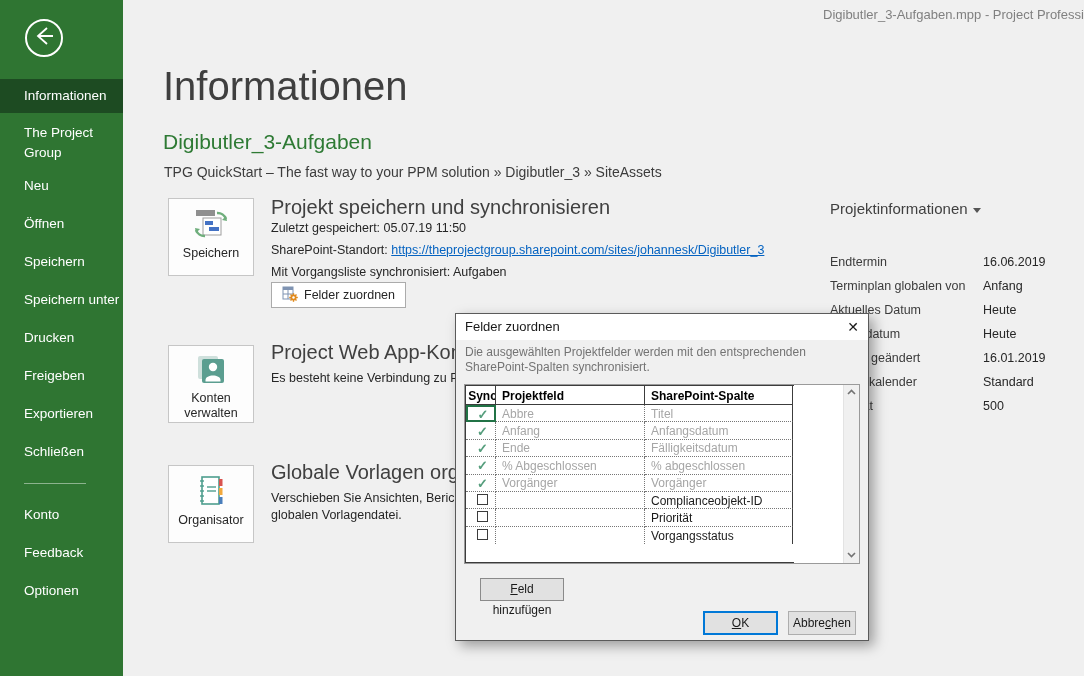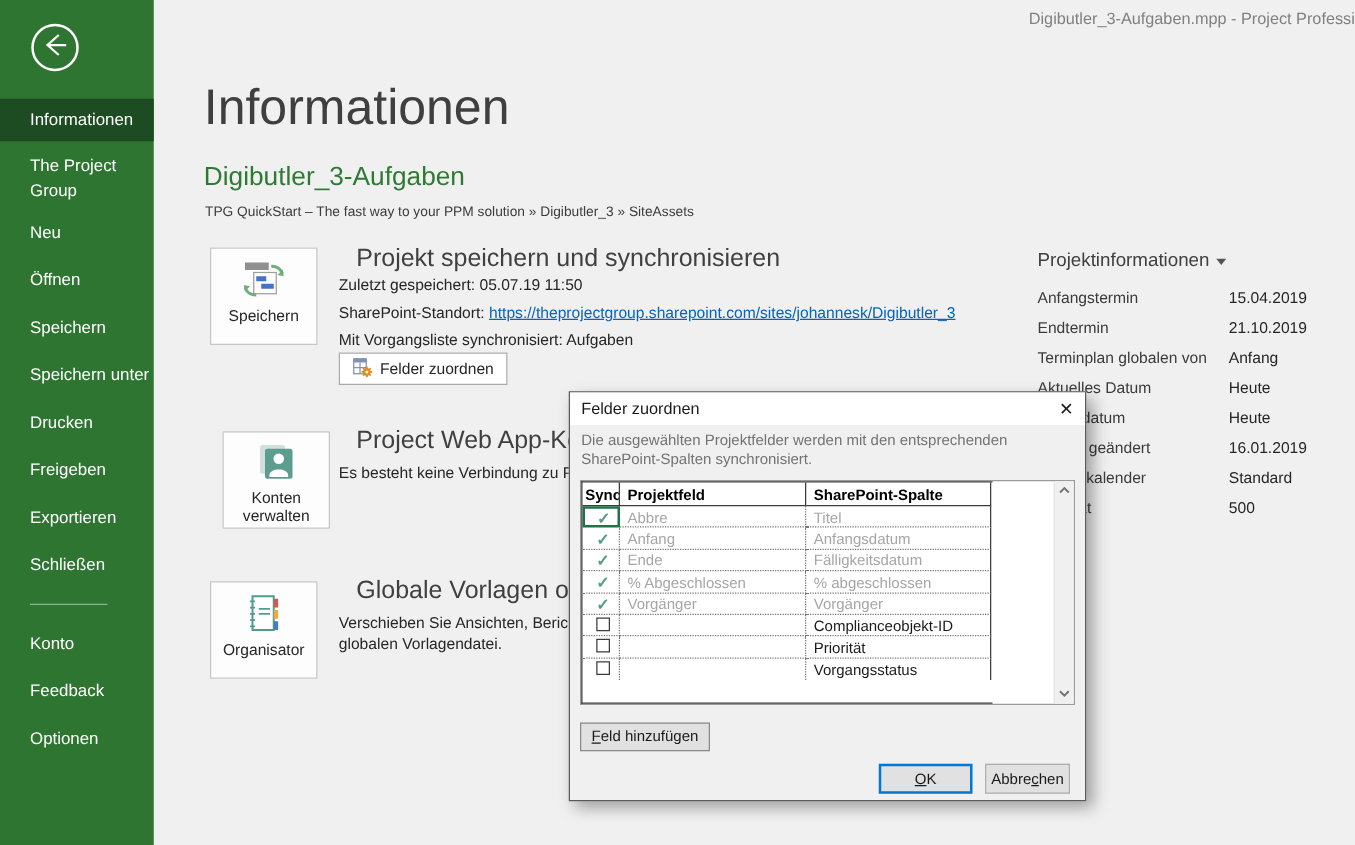--- a/index.html
+++ b/index.html
@@ -14,27 +14,27 @@
   .back-btn{position:absolute;left:25px;top:19px;width:38px;height:38px;border:2px solid #fff;border-radius:50%;box-sizing:border-box;display:flex;align-items:center;justify-content:center;cursor:pointer;}
   .nav{position:absolute;top:79px;left:0;width:123px;}
   .nav-item{padding-left:24px;font-size:13.5px;height:38px;line-height:38px;white-space:nowrap;cursor:pointer;}
   .nav-item.selected{background:#1d4b22;height:34px;line-height:34px;}
   .nav-item.two-line{height:44px;line-height:20px;padding-top:10px;white-space:normal;width:85px;}
   .nav-divider{margin:12px 0 12px 24px;width:62px;border-top:1px solid rgba(255,255,255,.45);height:0;}
 
   
   .h1{position:absolute;left:163px;top:64px;font-size:40px;font-weight:300;color:#3f3f3f;}
   .proj-title{position:absolute;left:163px;top:130px;font-size:21px;color:#2e7a34;}
-  .breadcrumb{position:absolute;left:164px;top:164px;font-size:11px;color:#3c3c3c;}
+  .breadcrumb{position:absolute;left:164px;top:164px;font-size:14px;color:#3c3c3c;}
 
   .icon-box{position:absolute;left:168px;width:86px;height:78px;background:#fdfdfd;border:1px solid #c6c6c6;box-sizing:border-box;text-align:center;font-size:12.5px;color:#262626;cursor:pointer;}
   .icon-box .glyph{display:block;margin:8px auto 2px auto;}
   .icon-box .lbl{display:block;line-height:15px;}
 
-  .sec-title{position:absolute;left:271px;font-size:20px;color:#404040;white-space:nowrap;margin-left:14px;}
+  .sec-title{position:absolute;left:271px;font-size:20px;color:#404040;white-space:nowrap;}
   .sec-line{position:absolute;left:271px;font-size:12.5px;color:#262626;white-space:nowrap;}
   .link{color:#0563c1;text-decoration:underline;cursor:pointer;}
   .map-btn{position:absolute;left:271px;top:282px;height:26px;background:#fff;border:1px solid #ababab;box-sizing:border-box;display:flex;align-items:center;gap:6px;padding:0 10px;font-size:12.5px;color:#262626;cursor:pointer;}
 
   
   .pi-title{position:absolute;left:830px;top:200px;font-size:15px;color:#3f3f3f;cursor:pointer;}
   .caret{display:inline-block;width:0;height:0;border-left:4px solid transparent;border-right:4px solid transparent;border-top:5px solid #555;margin-left:5px;vertical-align:middle;}
   .pi-row{position:absolute;left:830px;width:250px;font-size:12.5px;color:#3b3b3b;white-space:nowrap;}
   .pi-row .val{position:absolute;left:153px;color:#262626;}
 
@@ -62,21 +62,21 @@
   .sync-flag.checked::after{content:"✓";color:#569e7d;font-weight:bold;font-size:13px;}
   .sync-flag.unchecked::after{content:"";display:inline-block;width:11px;height:11px;border:1px solid #3c3c3c;background:#fff;box-sizing:border-box;}
   .row.focus .c-sync{border:2px solid #217346;}
   .vscroll{position:absolute;right:0;top:0;width:15px;height:178px;background:#f0f0f0;border-left:1px solid #e3e3e3;cursor:pointer;}
   .vscroll .chev{position:absolute;left:0;width:15px;text-align:center;color:#737373;font-size:9px;line-height:14px;}
   .chev.up{top:1px;}
   .chev.down{bottom:1px;}
 
   .btn{position:absolute;background:#e1e1e1;border:1px solid #adadad;box-sizing:border-box;font-size:12px;color:#1a1a1a;text-align:center;cursor:pointer;}
   .btn .u{text-decoration:underline;}
-  .add-btn{left:8px;top:264px;width:104px;height:23px;line-height:21px;border-color:#8a8a8a;}
+  .add-btn{left:24px;top:264px;width:84px;height:23px;line-height:21px;border-color:#8a8a8a;}
   .ok-btn{left:247px;top:297px;width:75px;height:24px;line-height:20px;border:2px solid #0078d7;}
   .cancel-btn{left:332px;top:297px;width:68px;height:24px;line-height:22px;}
 </style>
 </head>
 <body>
 
 <div class="screen">
 
   <div class="titlebar-text">Digibutler_3-Aufgaben.mpp  -  Project Professional</div>
 
@@ -144,21 +144,21 @@
           <line x1="7.2" y1="11.5" x2="15.8" y2="11.5"></line>
           <line x1="8.5" y1="8.5" x2="14.5" y2="14.5"></line>
           <line x1="14.5" y1="8.5" x2="8.5" y2="14.5"></line>
         </g>
         <circle cx="11.5" cy="11.5" r="1.2" fill="#fff"></circle>
       </svg>
     </span>
     <span>Felder zuordnen</span>
   </div>
 
-  <div class="icon-box" style="top:345px;margin-left:10px;">
+  <div class="icon-box" style="top:345px;">
     <span class="glyph">
       <svg width="32" height="32" viewBox="0 0 32 32">
         <rect x="3" y="2" width="20" height="23" rx="2" fill="#cfe0dc"></rect>
         <rect x="7" y="5" width="22" height="24" rx="2" fill="#5b9e90"></rect>
         <circle cx="18" cy="13" r="4.2" fill="#fff"></circle>
         <path d="M10.5 26 c0-6 15-6 15 0 v1.5 h-15 z" fill="#fff"></path>
       </svg>
     </span>
     <span class="lbl">Konten verwalten</span>
   </div>
@@ -185,22 +185,21 @@
     </span>
     <span class="lbl">Organisator</span>
   </div>
   <div class="sec-title" style="top:461px;">Globale Vorlagen organisieren</div>
   <div class="sec-line" style="top:491px;">Verschieben Sie Ansichten, Berichte und andere Elemente in die</div>
   <div class="sec-line" style="top:508px;">globalen Vorlagendatei.</div>
 
   <div class="pi-title">
     <span>Projektinformationen</span><span class="caret"></span>
   </div>
-  <div class="pi-row" style="top:231px;"><span>Anfangstermin</span><span class="val">15.04.2019</span></div>
-  <div class="pi-row" style="top:255px;"><span>Endtermin</span><span class="val">21.10.2019</span></div>
+  <div class="pi-row" style="top:255px;"><span>Endtermin</span><span class="val">16.06.2019</span></div>
   <div class="pi-row" style="top:279px;"><span>Terminplan globalen von</span><span class="val">Anfang</span></div>
   <div class="pi-row" style="top:303px;"><span>Aktuelles Datum</span><span class="val">Heute</span></div>
   <div class="pi-row" style="top:327px;"><span>Statusdatum</span><span class="val">Heute</span></div>
   <div class="pi-row" style="top:351px;"><span>Zuletzt geändert</span><span class="val">16.01.2019</span></div>
   <div class="pi-row" style="top:375px;"><span>Projektkalender</span><span class="val">Standard</span></div>
   <div class="pi-row" style="top:399px;"><span>Priorität</span><span class="val">500</span></div>
 
   <div class="dialog">
     <div class="dlg-title">Felder zuordnen</div>
     <div class="dlg-close">✕</div>

